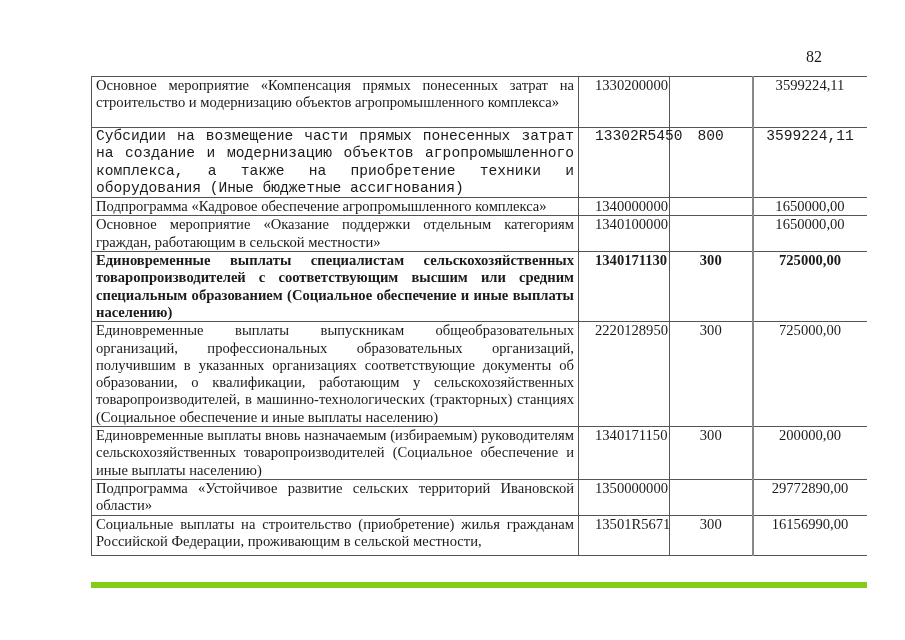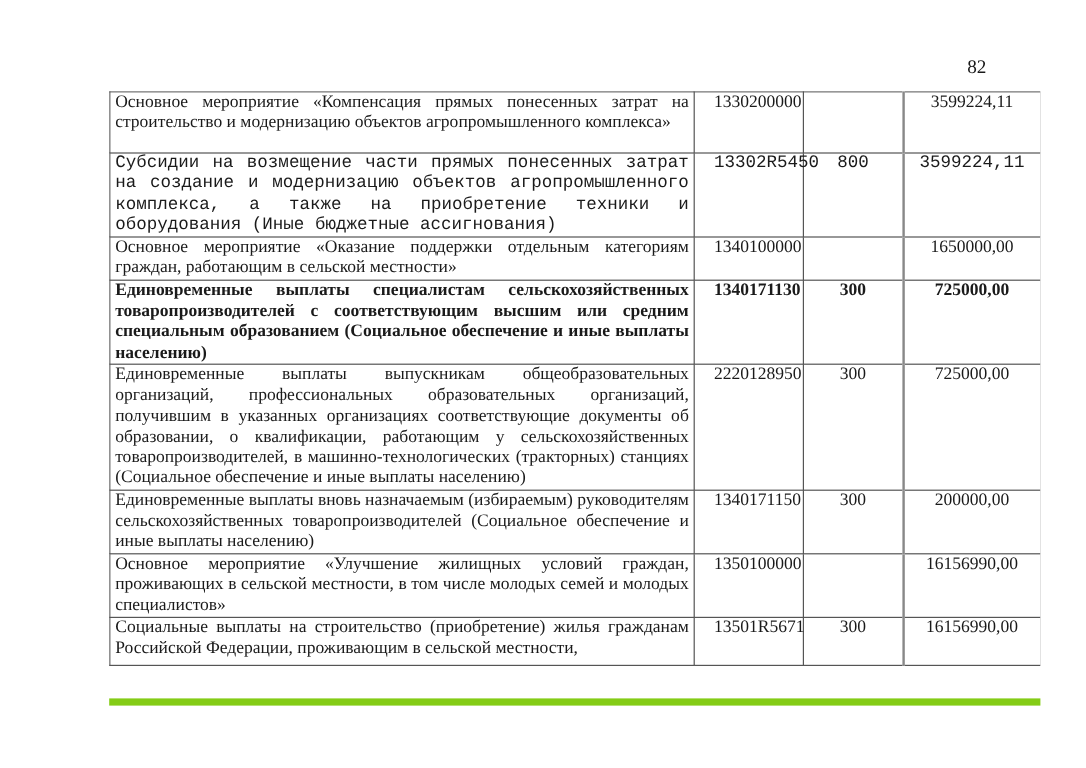--- a/index.html
+++ b/index.html
@@ -35,20 +35,26 @@
           <td class="code">1330200000</td>
           <td class="type"></td>
           <td class="amount">3599224,11</td>
         </tr>
         <tr style="height: 54px; font-family: Liberation Mono, monospace;">
           <td class="desc">Субсидии на возмещение части прямых понесенных затрат на создание и модернизацию объектов агропромышленного комплекса, а также на приобретение техники и оборудования (Иные бюджетные ассигнования)</td>
           <td class="code">13302R5450</td>
           <td class="type">800</td>
           <td class="amount">3599224,11</td>
         </tr>
+        <tr style="height: 18px;">
+          <td class="desc">Подпрограмма «Кадровое обеспечение агропромышленного комплекса»</td>
+          <td class="code">1340000000</td>
+          <td class="type"></td>
+          <td class="amount">1650000,00</td>
+        </tr>
         <tr style="height: 35px;">
           <td class="desc">Основное мероприятие «Оказание поддержки отдельным категориям граждан, работающим в сельской местности»</td>
           <td class="code">1340100000</td>
           <td class="type"></td>
           <td class="amount">1650000,00</td>
         </tr>
         <tr style="height: 70px; font-weight: bold;">
           <td class="desc">Единовременные выплаты специалистам сельскохозяйственных товаропроизводителей с соответствующим высшим или средним специальным образованием (Социальное обеспечение и иные выплаты населению)</td>
           <td class="code">1340171130</td>
           <td class="type">300</td>
@@ -59,25 +65,25 @@
           <td class="code">2220128950</td>
           <td class="type">300</td>
           <td class="amount">725000,00</td>
         </tr>
         <tr style="height: 52px;">
           <td class="desc">Единовременные выплаты вновь назначаемым (избираемым) руководителям сельскохозяйственных товаропроизводителей (Социальное обеспечение и иные выплаты населению)</td>
           <td class="code">1340171150</td>
           <td class="type">300</td>
           <td class="amount">200000,00</td>
         </tr>
-        <tr style="height: 51px;">
-          <td class="desc">Основное мероприятие «Улучшение жилищных условий граждан, проживающих в сельской местности, в том числе молодых семей и молодых специалистов»</td>
-          <td class="code">1350100000</td>
+        <tr style="height: 36px;">
+          <td class="desc">Подпрограмма «Устойчивое развитие сельских территорий Ивановской области»</td>
+          <td class="code">1350000000</td>
           <td class="type"></td>
-          <td class="amount">16156990,00</td>
+          <td class="amount">29772890,00</td>
         </tr>
         <tr style="height: 40px;">
           <td class="desc">Социальные выплаты на строительство (приобретение) жилья гражданам Российской Федерации, проживающим в сельской местности,</td>
           <td class="code">13501R5671</td>
           <td class="type">300</td>
           <td class="amount">16156990,00</td>
         </tr>
       </tbody>
   </table>
 </div>

